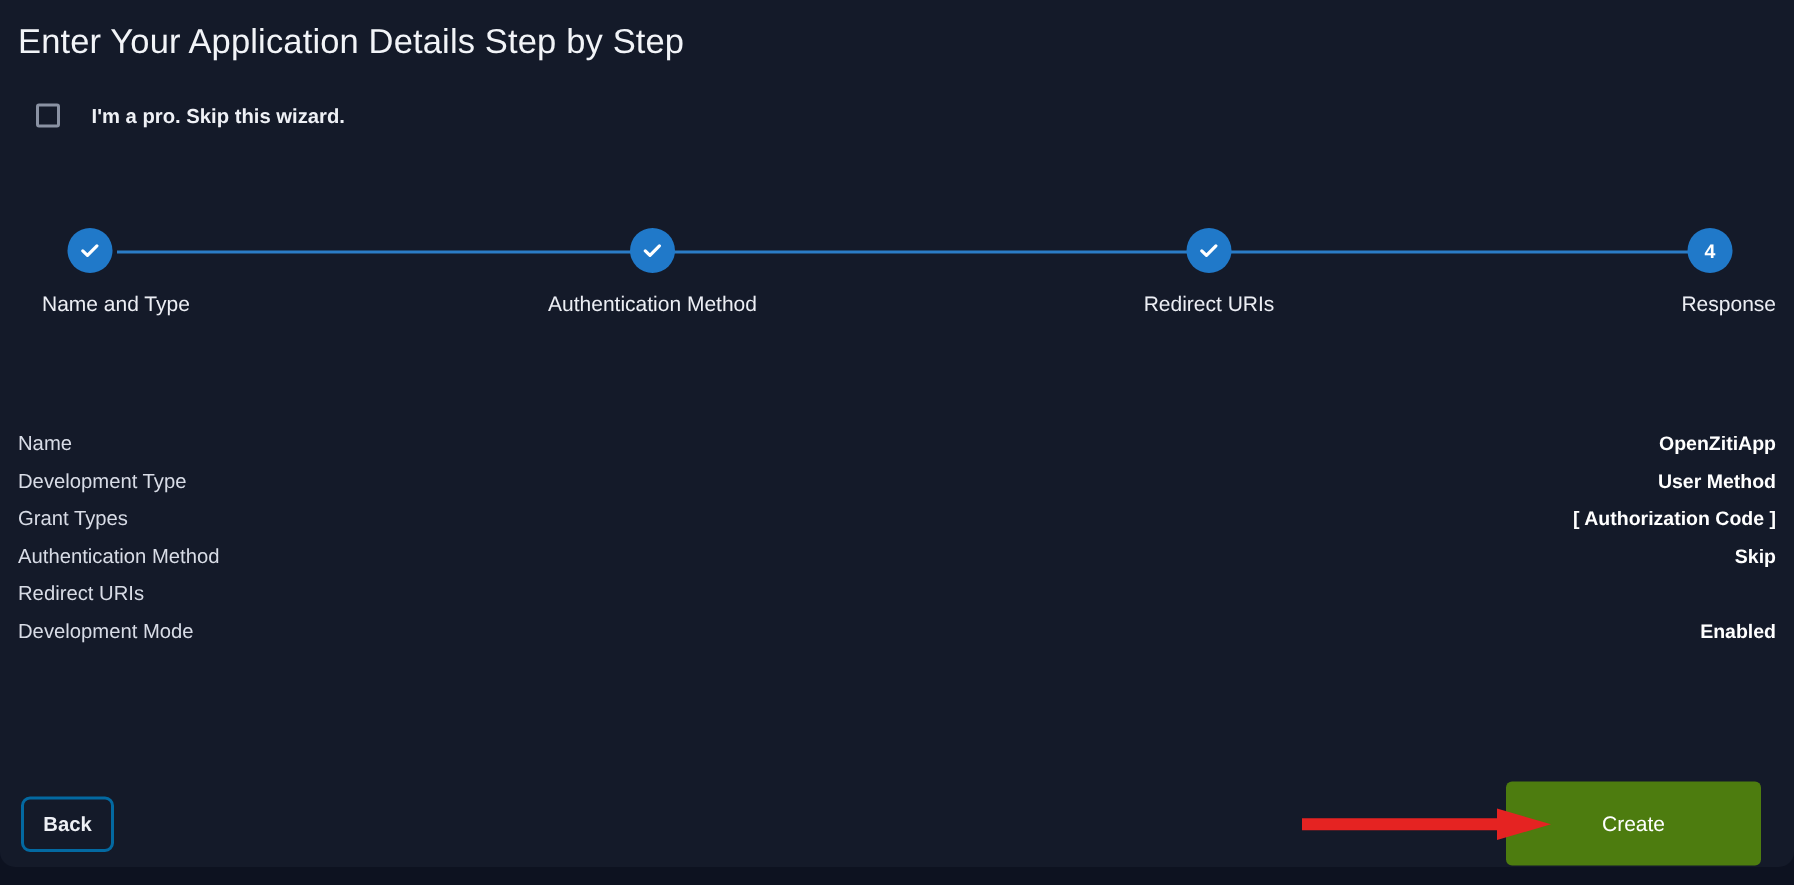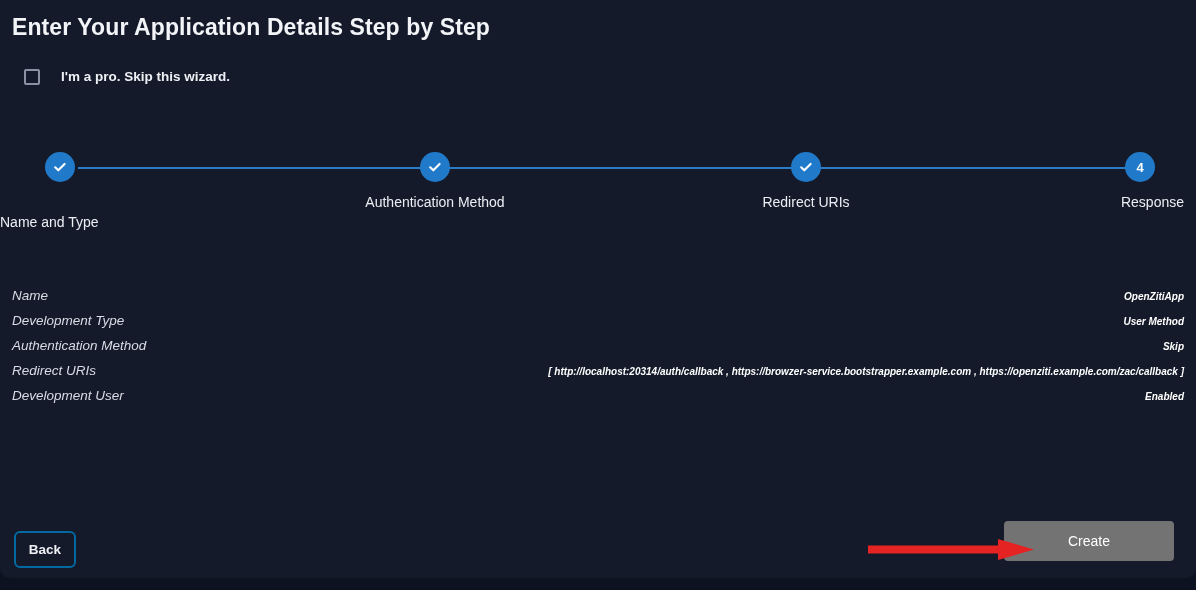--- a/index.html
+++ b/index.html
@@ -27,33 +27,33 @@
     border-radius: 0 0 10px 10px;
     overflow: hidden;
   }
 
   
   .page-title {
     position: absolute;
     left: 12px;
     top: 14px;
     font-size: 23px;
-    font-weight: 700;
+    font-weight: 400;
     letter-spacing: 0.1px;
     color: #f2f4f8;
     white-space: nowrap;
   }
 
   
   .skip-row {
     position: absolute;
     left: 24px;
     top: 69px;
     display: flex;
-    align-items: flex-start;
+    align-items: center;
   }
   .checkbox-box {
     width: 16px;
     height: 16px;
     border: 2px solid #8a92a3;
     border-radius: 2px;
     background: transparent;
     box-sizing: border-box;
     cursor: pointer;
   }
@@ -123,21 +123,21 @@
     width: 1196px;
     height: 20px;
   }
   .step-label {
     position: absolute;
     font-size: 14px;
     font-weight: 400;
     color: #eceef4;
     white-space: nowrap;
   }
-  .step-label.s1 { left: 0; margin-top: 20px; }
+  .step-label.s1 { left: 28px; }
   .step-label.s2 { left: 435px; transform: translateX(-50%); }
   .step-label.s3 { left: 806px; transform: translateX(-50%); }
   .step-label.s4 { right: 12px; }
 
   
   .review-heading {
     position: absolute;
     left: 12px;
     top: 254px;
     font-size: 15.5px;
@@ -145,36 +145,35 @@
     letter-spacing: 0.3px;
     color: #f0f2f7;
     white-space: nowrap;
   }
 
   .summary {
     position: absolute;
     left: 12px;
     top: 288px;
     width: 1172px;
-    font-style: italic;
   }
   .summary-row {
     display: flex;
     align-items: baseline;
     justify-content: space-between;
     height: 25px;
     white-space: nowrap;
   }
   .summary-key {
     font-size: 13.5px;
     font-weight: 400;
     color: #d8dce6;
   }
   .summary-val {
-    font-size: 10px;
+    font-size: 13px;
     font-weight: 700;
     color: #ffffff;
     text-align: right;
   }
 
   
   .back-button {
     position: absolute;
     left: 14px;
     top: 531px;
@@ -189,24 +188,24 @@
     font-weight: 700;
     cursor: pointer;
     padding: 0;
   }
 
   .create-button {
     position: absolute;
     left: 1004px;
     top: 521px;
     width: 170px;
-    height: 40px;
+    height: 56px;
     border: none;
     border-radius: 4px;
-    background: #737373;
+    background: #4d7c0f;
     color: #ffffff;
     font-family: "Liberation Sans", sans-serif;
     font-size: 14px;
     font-weight: 400;
     cursor: pointer;
     padding: 0;
   }
 
   
   .annotation-arrow {
@@ -277,29 +276,32 @@
   <div class="summary">
     <div class="summary-row">
       <span class="summary-key">Name</span>
       <span class="summary-val">OpenZitiApp</span>
     </div>
     <div class="summary-row">
       <span class="summary-key">Development Type</span>
       <span class="summary-val">User Method</span>
     </div>
     <div class="summary-row">
+      <span class="summary-key">Grant Types</span>
+      <span class="summary-val">[ Authorization Code ]</span>
+    </div>
+    <div class="summary-row">
       <span class="summary-key">Authentication Method</span>
       <span class="summary-val">Skip</span>
     </div>
     <div class="summary-row">
       <span class="summary-key">Redirect URIs</span>
-      <span class="summary-val">[ http://localhost:20314/auth/callback , https://browzer-service.bootstrapper.example.com , https://openziti.example.com/zac/callback ]</span>
-    </div>
-    <div class="summary-row">
-      <span class="summary-key">Development User</span>
+    </div>
+    <div class="summary-row">
+      <span class="summary-key">Development Mode</span>
       <span class="summary-val">Enabled</span>
     </div>
   </div>
 
   <button class="back-button">Back</button>
   <button class="create-button">Create</button>
 
   <div class="annotation-arrow">
     <svg width="168" height="25" viewBox="0 0 168 25" aria-hidden="true">
       <rect x="0" y="8.5" width="136" height="8" fill="#e52322"></rect>

